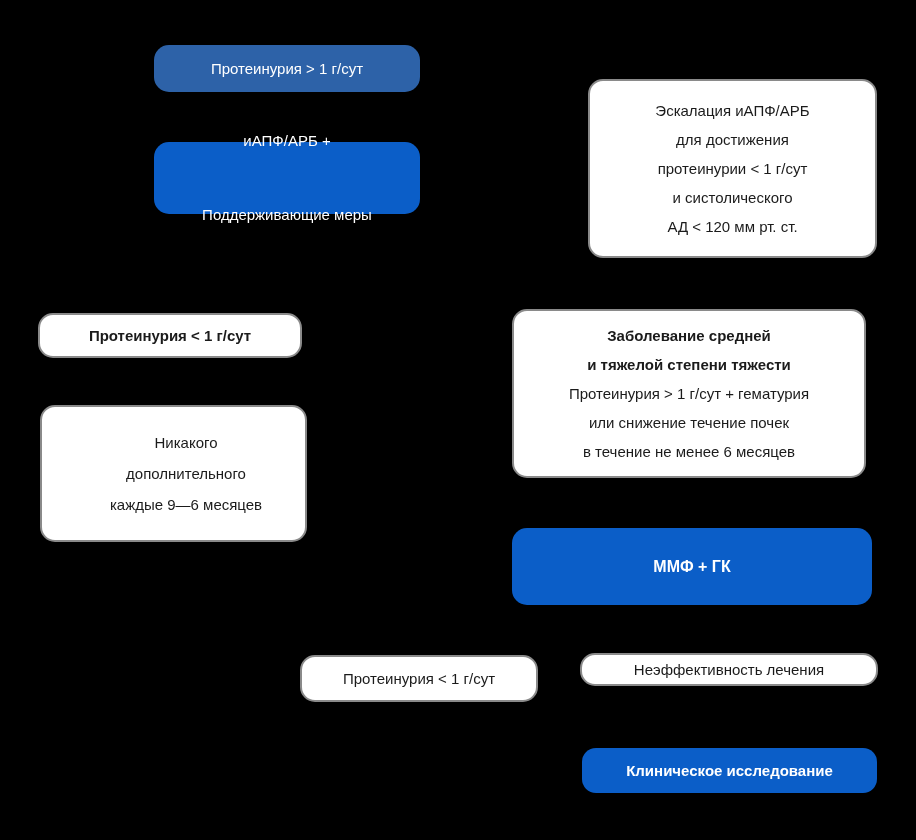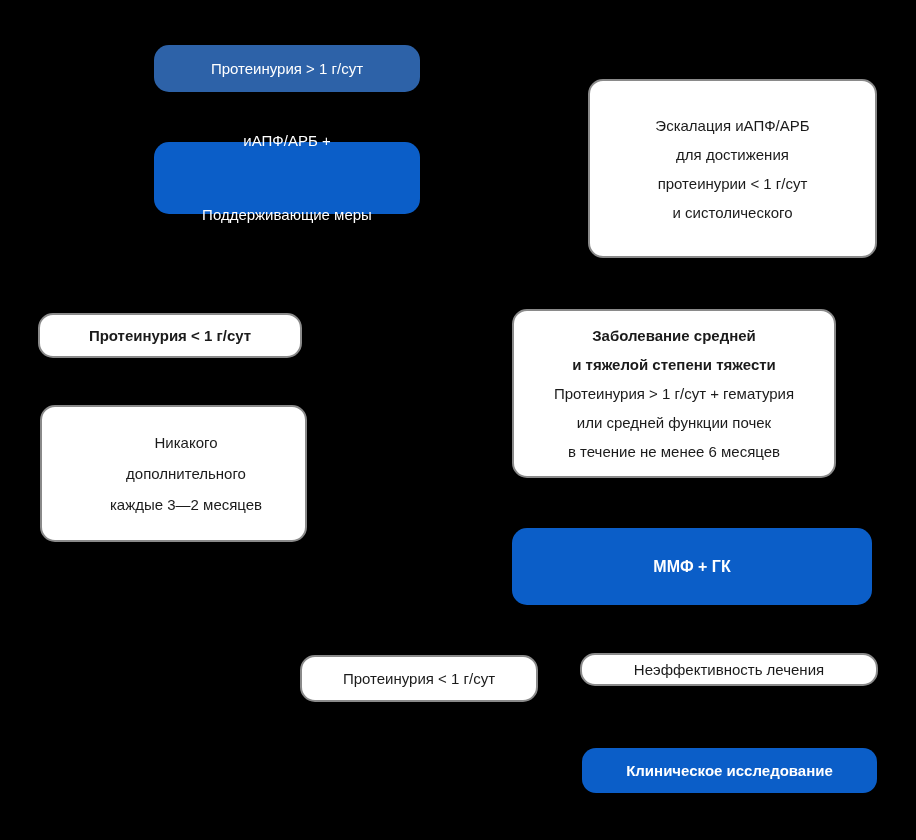--- a/index.html
+++ b/index.html
@@ -48,21 +48,21 @@
   .lh29 .line { line-height: 29px; }
   .lh30 .line { line-height: 30px; }
   .lh31 .line { line-height: 31px; padding-left: 25px; }
 
   
   #n-proteinuria-gt1   { left: 154px; top:  45px; width: 266px; height: 47px; }
   #n-acei-arb          { left: 154px; top: 142px; width: 266px; height: 72px; gap: 44px; }
   #n-escalation        { left: 588px; top:  79px; width: 289px; height: 179px; }
   #n-proteinuria-lt1   { left:  38px; top: 313px; width: 264px; height: 45px; }
   #n-no-treatment      { left:  40px; top: 405px; width: 267px; height: 137px; }
-  #n-moderate-severe   { left: 512px; top: 309px; width: 324px; height: 169px; }
+  #n-moderate-severe   { left: 512px; top: 309px; width: 354px; height: 169px; }
   #n-mmf-gk            { left: 512px; top: 528px; width: 360px; height: 77px; font-size: 16px; }
   #n-proteinuria-lt1-b { left: 300px; top: 655px; width: 238px; height: 47px; }
   #n-ineffective       { left: 580px; top: 653px; width: 298px; height: 33px; }
   #n-clinical-trial    { left: 582px; top: 748px; width: 295px; height: 45px; border-radius: 14px; }
 </style>
 </head>
 <body>
 
 <div class="stage">
 
@@ -73,37 +73,38 @@
   <div class="node blue-box lh30" id="n-acei-arb">
     <div class="line">иАПФ/АРБ +</div>
     <div class="line">Поддерживающие меры</div>
   </div>
 
   <div class="node white-box lh29" id="n-escalation">
     <div class="line">Эскалация иАПФ/АРБ</div>
     <div class="line">для достижения</div>
     <div class="line">протеинурии &lt; 1 г/сут</div>
     <div class="line">и систолического</div>
+    <div class="line">АД &lt; 120 мм рт. ст.</div>
   </div>
 
   <div class="node white-box bold" id="n-proteinuria-lt1">
     <div class="line">Протеинурия &lt; 1 г/сут</div>
   </div>
 
   <div class="node white-box lh31" id="n-no-treatment">
     <div class="line">Никакого</div>
     <div class="line">дополнительного</div>
-    <div class="line">каждые 3—2 месяцев</div>
+    <div class="line">каждые 9—6 месяцев</div>
   </div>
 
   <div class="node white-box lh29" id="n-moderate-severe">
     <div class="line bold">Заболевание средней</div>
     <div class="line bold">и тяжелой степени тяжести</div>
     <div class="line">Протеинурия &gt; 1 г/сут + гематурия</div>
-    <div class="line">или средней функции почек</div>
+    <div class="line">или снижение течение почек</div>
     <div class="line">в течение не менее 6 месяцев</div>
   </div>
 
   <div class="node blue-box bold" id="n-mmf-gk">
     <div class="line">ММФ + ГК</div>
   </div>
 
   <div class="node white-box" id="n-proteinuria-lt1-b">
     <div class="line">Протеинурия &lt; 1 г/сут</div>
   </div>

